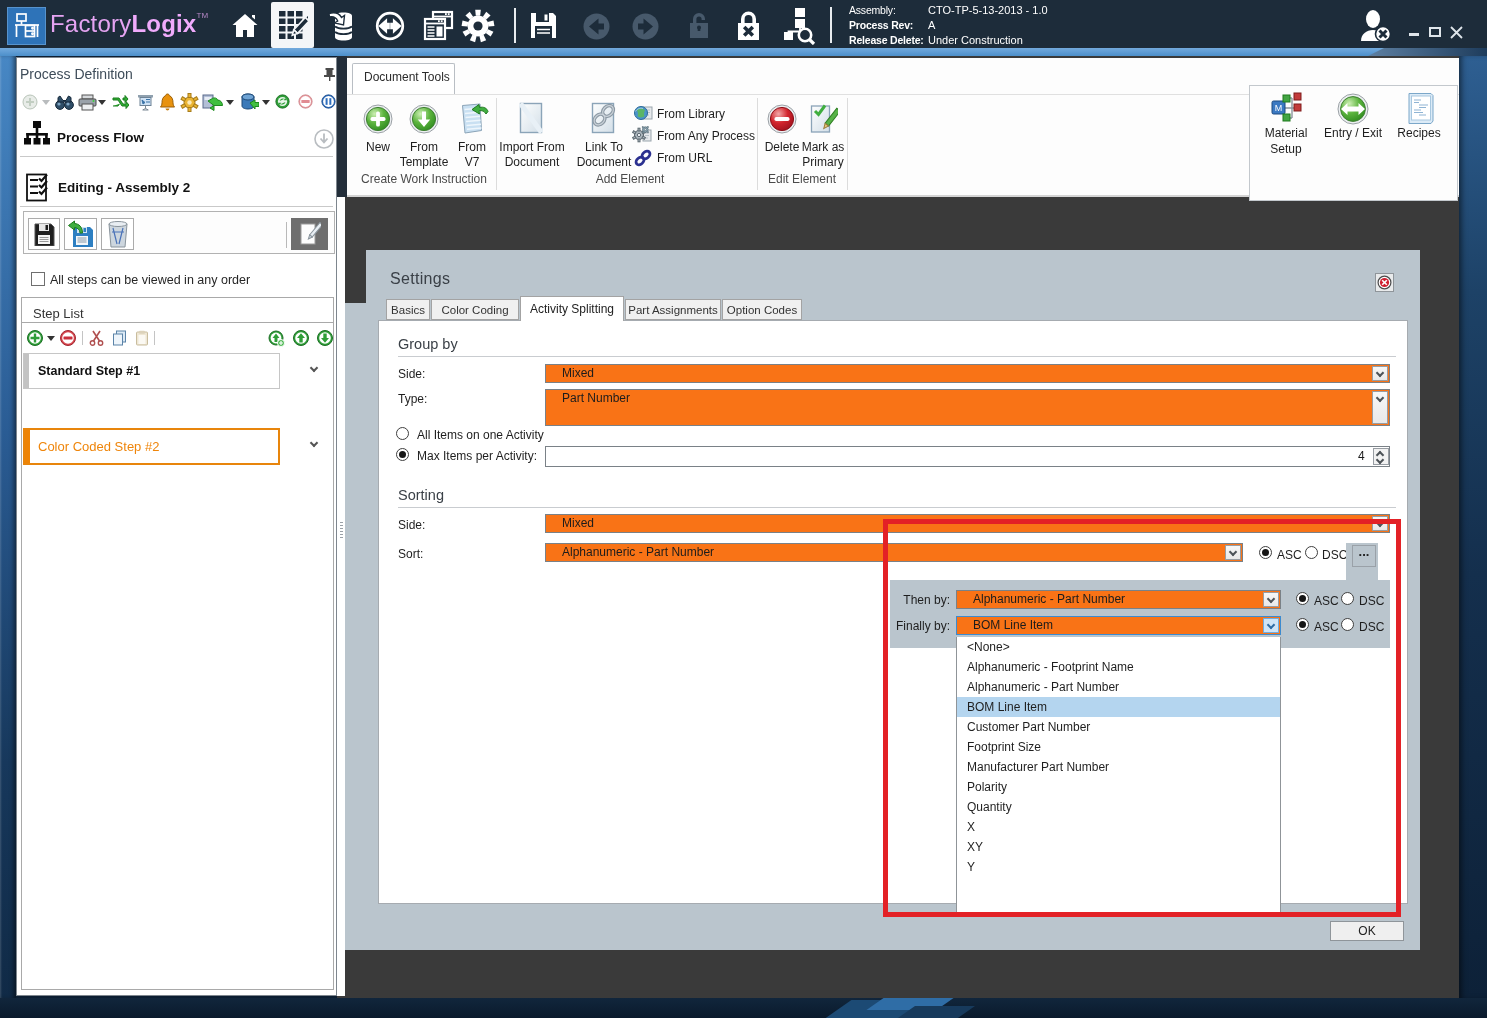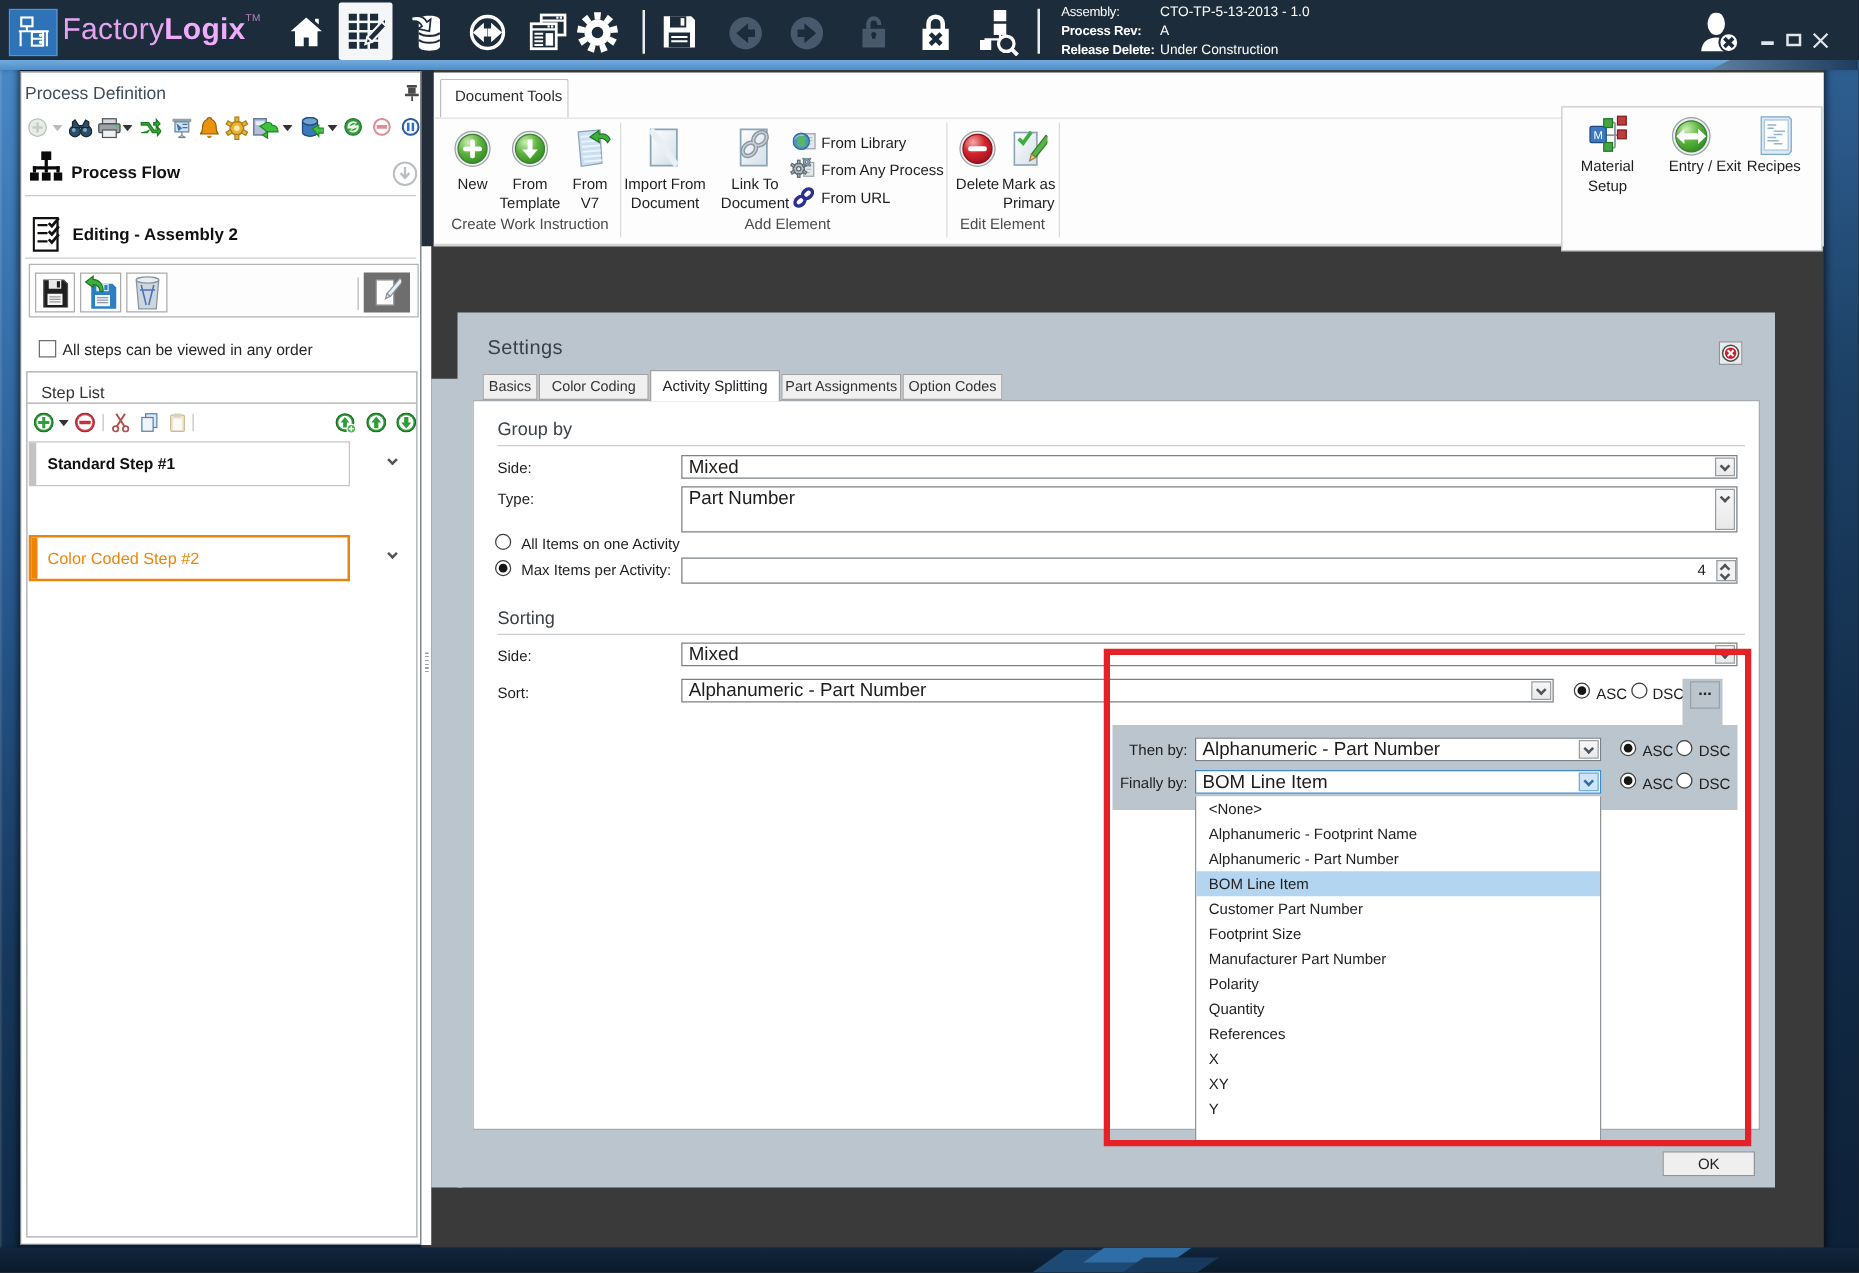--- a/index.html
+++ b/index.html
@@ -10,21 +10,21 @@
 .topbar{left:0;top:0;width:1487px;height:48px;background:#1d2c3a}
 .strip{left:0;top:48px;width:1487px;height:8px;background:linear-gradient(180deg,#73aadd,#4c8fca)}
 .stripR{left:1368px;top:48px;width:119px;height:8px;background:linear-gradient(90deg,#5e80a2,#1e3c5c);clip-path:polygon(16px 0,100% 0,100% 100%,0 100%)}
 .frameL{left:0;top:56px;width:16px;height:942px;background:linear-gradient(180deg,#4787c4 0%,#2a5c94 40%,#17385c 75%,#102a46 100%);box-shadow:inset -4px 0 5px -2px rgba(0,0,0,.55),inset 2px 0 2px -1px rgba(255,255,255,.18)}
 .frameR{left:1459px;top:56px;width:28px;height:942px;background:linear-gradient(180deg,#2e5f92 0%,#1d4267 25%,#142f4d 55%,#0d2138 100%);box-shadow:inset 5px 0 6px -3px rgba(0,0,0,.6)}
 .frameB{left:0;top:998px;width:1487px;height:20px;background:linear-gradient(180deg,#11263c,#0a1a2c);overflow:hidden}
 .darkbg{left:337px;top:56px;width:1122px;height:942px;background:#3a3a3a}
 .navstrip{left:337px;top:56px;width:10px;height:141px;background:#232e3a}
 .splitter{left:337px;top:197px;width:8px;height:799px;background:#fff}
 
-.combo{position:absolute;background:#ffffff;border:1px solid #7a8187;font-size:15px;color:#1c1c1c;line-height:17px;padding-left:5px;white-space:nowrap}
+.combo{position:absolute;background:#f97316;border:1px solid #7a8187;font-size:12px;color:#1c1c1c;line-height:17px;padding-left:16px;white-space:nowrap}
 .cbtn{position:absolute;right:1px;top:1px;bottom:1px;width:16px;background:linear-gradient(#f7f7f7,#e9e9e9);border:1px solid #989da3}
 .vee{position:absolute;width:6px;height:6px;border-right:2px solid #4d5358;border-bottom:2px solid #4d5358;transform:rotate(45deg)}
 .radio{position:absolute;width:13px;height:13px;border:1px solid #3f3f3f;border-radius:50%;background:#fff}
 .radio.on::after{content:"";position:absolute;left:2px;top:2px;width:7px;height:7px;background:#161616;border-radius:50%}
 .lab12{position:absolute;font-size:12px;color:#1e1e1e;white-space:nowrap}
 .hr{position:absolute;height:1px;background:#d9d9d9}
 </style>
 </head>
 <body>
 <div class="abs topbar"></div>
@@ -586,21 +586,21 @@
  <rect x="24" y="12" width="7" height="7" fill="#c23b3b" stroke="#7f1d1d"></rect>
  <rect x="13" y="22" width="7" height="7" fill="#43a543" stroke="#1f7a1f"></rect>
 </svg>
 <div class="abs lab12" style="left:1246px;top:126px;width:80px;text-align:center">Material</div>
 <div class="abs lab12" style="left:1246px;top:142px;width:80px;text-align:center">Setup</div>
 <svg class="abs" style="left:1337px;top:93px" width="32" height="32" viewBox="0 0 32 32">
     <circle cx="16" cy="16" r="15" fill="#eceff1" stroke="#9ba1a6"></circle>
     <circle cx="16" cy="16" r="12.4" fill="url(#grn)" stroke="#3f7f33"></circle>
     <path d="M10.5 13.5h11v-3.6L28 16l-6.5 6.1v-3.6h-11v3.6L4 16l6.5-6.1z" fill="#fff"></path>
   </svg>
-<div class="abs lab12" style="left:1313px;top:126px;width:80px;text-align:right">Entry / Exit</div>
+<div class="abs lab12" style="left:1313px;top:126px;width:80px;text-align:center">Entry / Exit</div>
 <svg class="abs" style="left:1406px;top:92px" width="28" height="33" viewBox="0 0 28 33">
     <path d="M3 1.5h22l2 2V29l-2 2.5H3z" fill="#dcebf7" stroke="#7ba7c9"></path>
     <rect x="5.5" y="4" width="19" height="24" fill="#fff" stroke="#a8c8e0"></rect>
     <g stroke="#8fb4d4" stroke-width="1.2">
       <path d="M8 8h7M8 10.5h5M13 13h9M13 15.5h7M8 18h7M8 20.5h9M13 23h7"></path>
     </g>
   </svg>
 <div class="abs lab12" style="left:1379px;top:126px;width:80px;text-align:center">Recipes</div>
 
 <div class="abs" style="left:366px;top:250px;width:1054px;height:700px;background:#bac5cd"></div>
@@ -682,21 +682,20 @@
 <div class="abs" style="left:956px;top:637px;width:325px;height:279px;background:#fff;border:1px solid #8f9498;border-top:none;font-size:12px;color:#1f1f1f;overflow:hidden">
  <div style="height:20px;line-height:20px;padding-left:10px">&lt;None&gt;</div>
  <div style="height:20px;line-height:20px;padding-left:10px">Alphanumeric - Footprint Name</div>
  <div style="height:20px;line-height:20px;padding-left:10px">Alphanumeric - Part Number</div>
  <div style="height:20px;line-height:20px;padding-left:10px;background:#b4d5ef">BOM Line Item</div>
  <div style="height:20px;line-height:20px;padding-left:10px">Customer Part Number</div>
  <div style="height:20px;line-height:20px;padding-left:10px">Footprint Size</div>
  <div style="height:20px;line-height:20px;padding-left:10px">Manufacturer Part Number</div>
  <div style="height:20px;line-height:20px;padding-left:10px">Polarity</div>
  <div style="height:20px;line-height:20px;padding-left:10px">Quantity</div>
- <div style="height:20px;line-height:20px;padding-left:10px">References</div>
  <div style="height:20px;line-height:20px;padding-left:10px">X</div>
  <div style="height:20px;line-height:20px;padding-left:10px">XY</div>
  <div style="height:20px;line-height:20px;padding-left:10px">Y</div>
 </div>
 
 <div class="abs" style="left:1330px;top:921px;width:74px;height:20px;background:#efefef;border:1px solid #8f959a;font-size:12px;color:#222;text-align:center;line-height:19px">OK</div>
 
 <div class="abs" style="left:883px;top:519px;width:518px;height:398px;border:5px solid #e32126"></div>
 
 </body></html>

